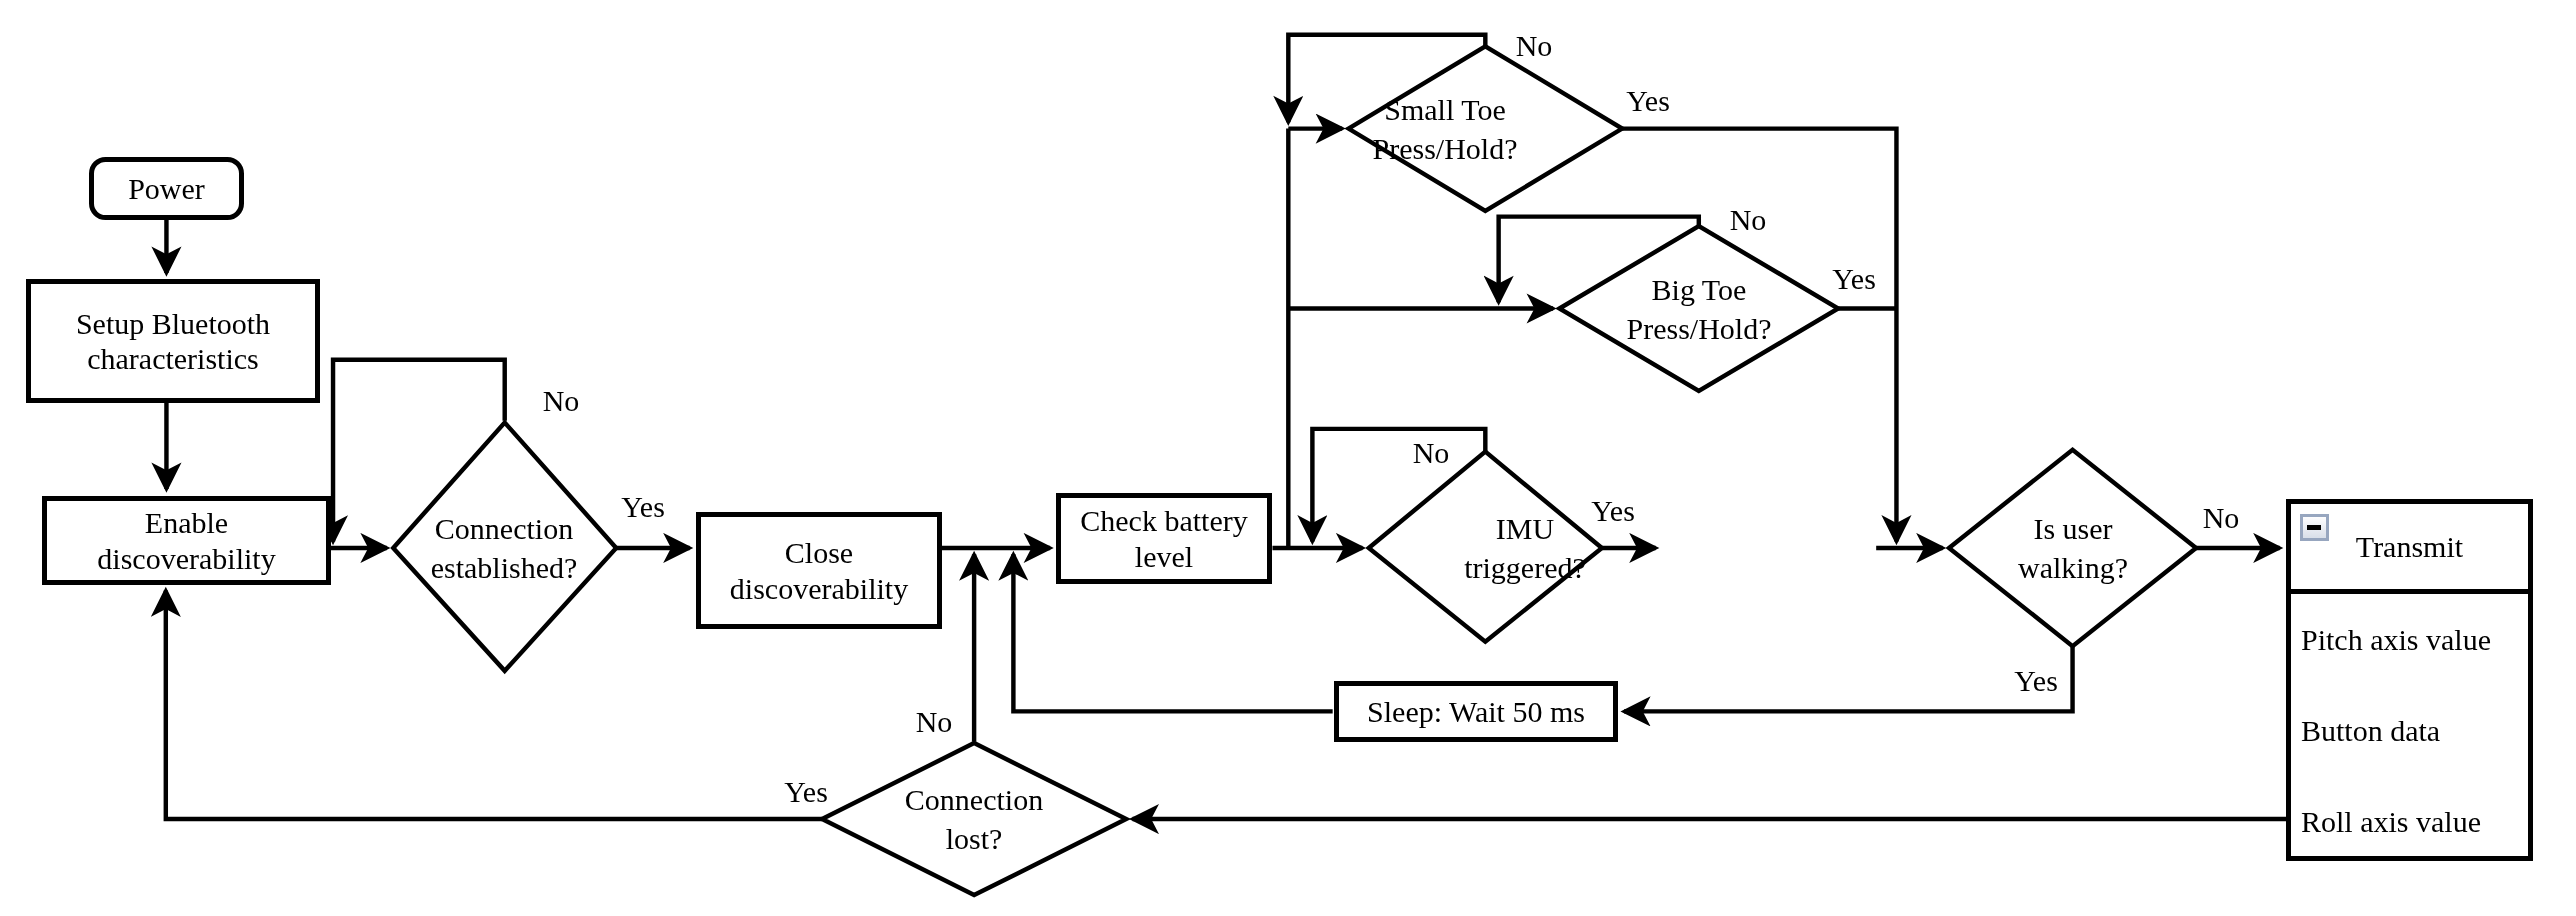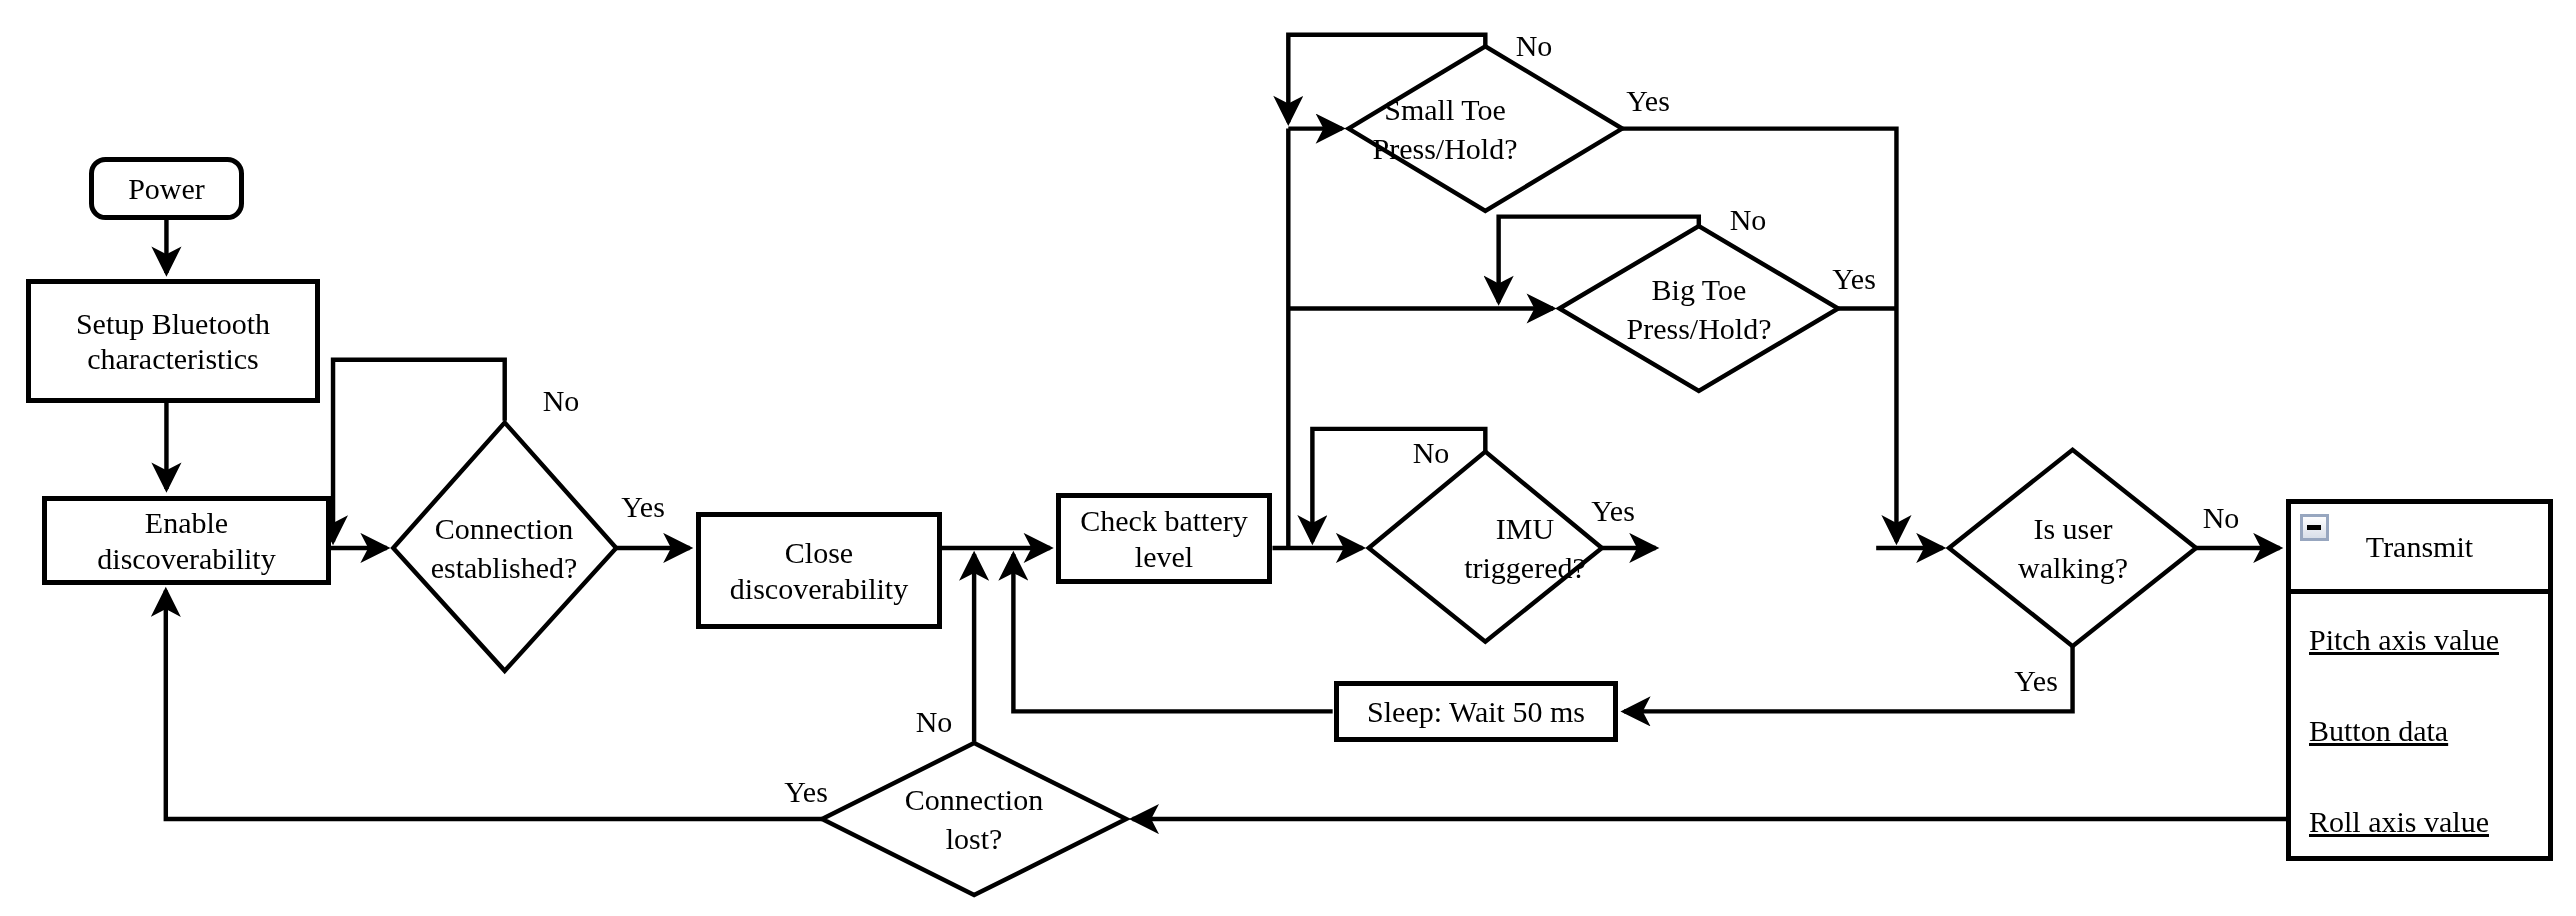--- a/index.html
+++ b/index.html
@@ -8,30 +8,30 @@
   svg.wires{position:absolute;left:0;top:0;width:2576px;height:916px;}
   .node{position:absolute;background:#fff;border:5px solid #000;box-sizing:border-box;
         display:flex;flex-direction:column;align-items:center;justify-content:center;
         text-align:left;font-size:30px;line-height:1.18;}
   .node span{white-space:nowrap;display:block;}
   .terminator{border-radius:16.5px;}
   .dtext{position:absolute;transform:translate(-50%,-50%);display:flex;flex-direction:column;
          align-items:center;text-align:center;font-size:30px;line-height:1.3;}
   .dtext span{white-space:nowrap;}
   .edge-label{position:absolute;transform:translate(-50%,-50%);font-size:30px;white-space:nowrap;}
-  .transmit{position:absolute;left:2286px;top:499px;width:267px;height:362px;
+  .transmit{position:absolute;left:2286px;top:499px;width:247px;height:362px;
             border:5px solid #000;background:#fff;box-sizing:border-box;display:flex;flex-direction:column;}
   .t-header{position:relative;height:85px;border-bottom:5px solid #000;display:flex;
             align-items:center;justify-content:center;font-size:30px;flex:0 0 auto;}
   .collapse-btn{position:absolute;left:9px;top:10px;width:28.5px;height:27px;border:3.8px solid #97a6bf;
             background:linear-gradient(#fdfdfe,#d9dfe9);display:flex;align-items:center;justify-content:center;
             box-sizing:border-box;}
   .minus-bar{width:14px;height:4.4px;background:#000;}
   .t-rows{display:flex;flex-direction:column;flex:1 1 auto;}
-  .t-row{height:91px;display:flex;align-items:center;padding-left:18px;font-size:30px;white-space:nowrap;text-decoration:underline;}
+  .t-row{height:91px;display:flex;align-items:center;padding-left:10px;font-size:30px;white-space:nowrap;}
 </style>
 </head>
 <body>
 
 <div class="stage">
 
   <svg class="wires" viewBox="0 0 4065 1446" xmlns="http://www.w3.org/2000/svg">
     <defs>
       <marker id="arr" viewBox="0 0 10 10" refX="8.8" refY="5" markerWidth="8" markerHeight="6.8" orient="auto-start-reverse" markerUnits="strokeWidth">
         <path d="M0,0 L10,5 L0,10 L2.6,5 Z" fill="#000"></path>

